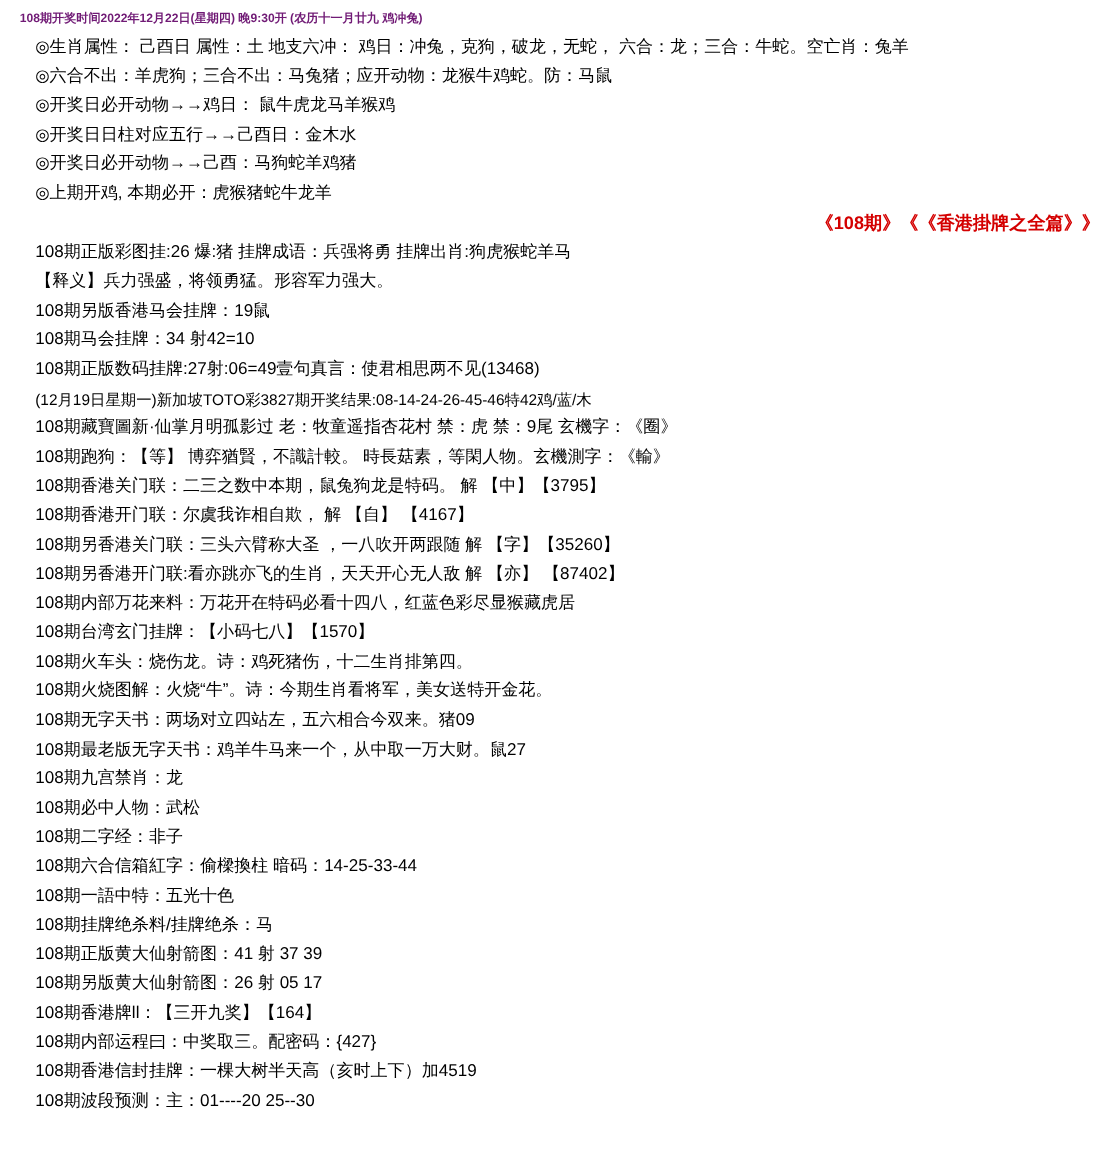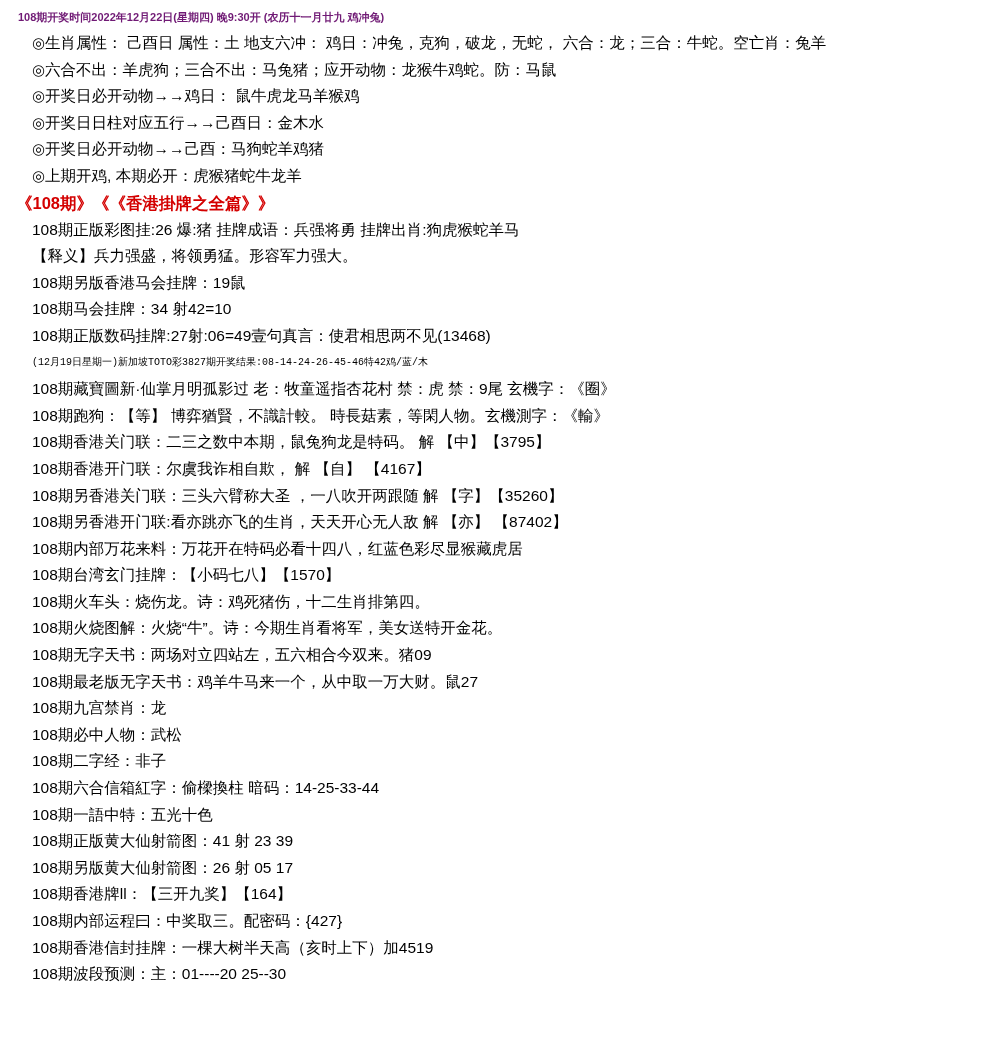--- a/index.html
+++ b/index.html
@@ -37,24 +37,24 @@
   .circ {
     font-size: 15px;
   }
   .heading-108 {
     color: #d40000;
     font-weight: bold;
     font-size: 16.5px;
     line-height: 27px;
     padding-left: 16px;
     white-space: nowrap;
+    text-align: right;
   }
   .small {
-    font-size: 10px;
-    font-family: Liberation Mono, monospace;
+    font-size: 14px;
   }
 </style>
 </head>
 <body>
 
 <div class="page">
 
   <div class="title-line">108期开奖时间2022年12月22日(星期四)  晚9:30开 (农历十一月廿九  鸡冲兔)</div>
 
   <div class="line">
@@ -94,20 +94,21 @@
   <div class="line">108期台湾玄门挂牌：【小码七八】【1570】</div>
   <div class="line">108期火车头：烧伤龙。诗：鸡死猪伤，十二生肖排第四。</div>
   <div class="line">108期火烧图解：火烧“牛”。诗：今期生肖看将军，美女送特开金花。</div>
   <div class="line">108期无字天书：两场对立四站左，五六相合今双来。猪09</div>
   <div class="line">108期最老版无字天书：鸡羊牛马来一个，从中取一万大财。鼠27</div>
   <div class="line">108期九宫禁肖：龙</div>
   <div class="line">108期必中人物：武松</div>
   <div class="line">108期二字经：非子</div>
   <div class="line">108期六合信箱紅字：偷樑換柱  暗码：14-25-33-44</div>
   <div class="line">108期一語中特：五光十色</div>
-  <div class="line">108期正版黄大仙射箭图：41  射  23  39</div>
+  <div class="line">108期挂牌绝杀料/挂牌绝杀：马</div>
+  <div class="line">108期正版黄大仙射箭图：41  射  37  39</div>
   <div class="line">108期另版黄大仙射箭图：26  射  05  17</div>
   <div class="line">108期香港牌ll：【三开九奖】【164】</div>
   <div class="line">108期内部运程曰：中奖取三。配密码：{427}</div>
   <div class="line">108期香港信封挂牌：一棵大树半天高（亥时上下）加4519</div>
   <div class="line">108期波段预测：主：01----20  25--30</div>
 
 </div>
 
 </body></html>

